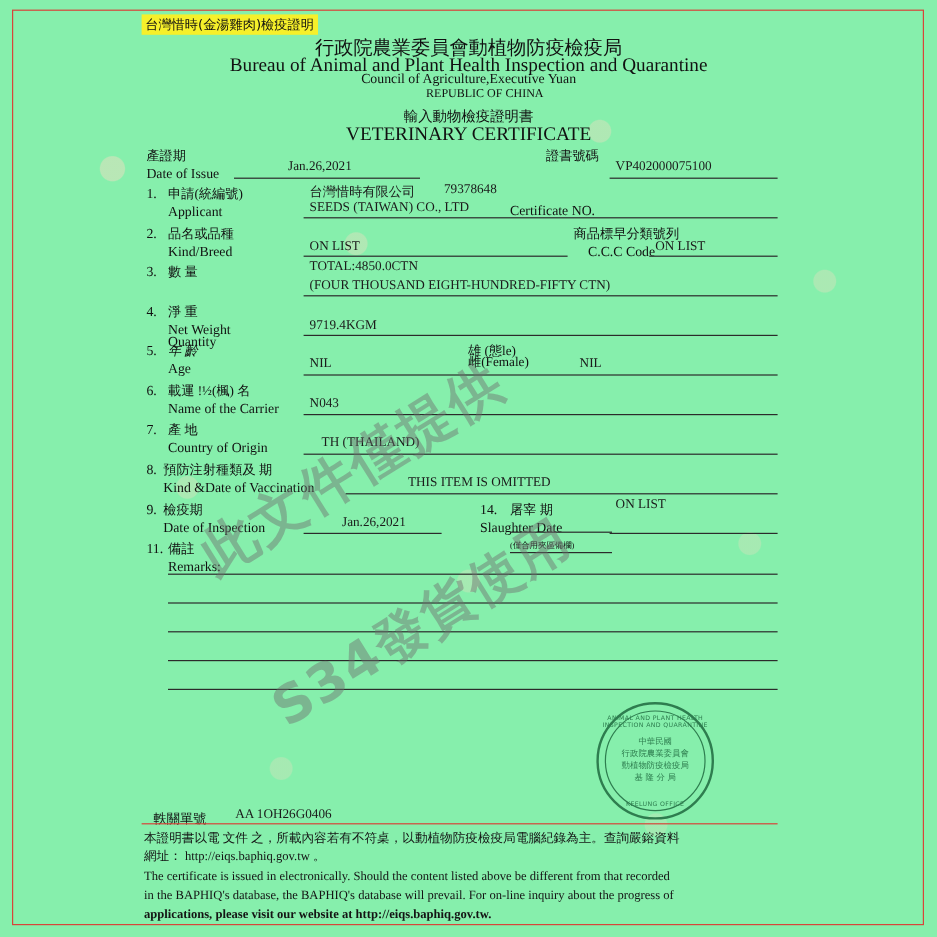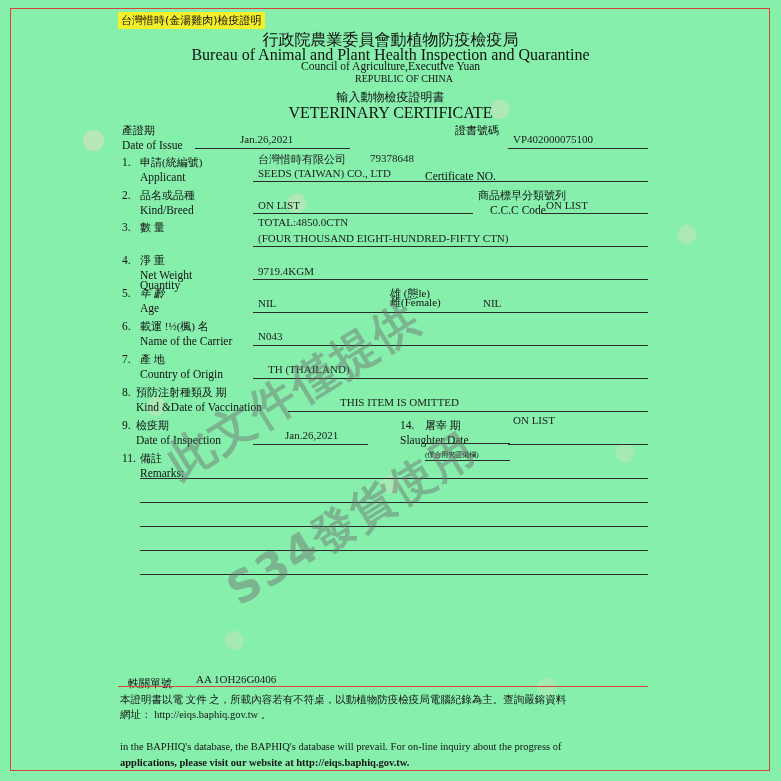--- a/index.html
+++ b/index.html
@@ -205,22 +205,33 @@
 
   <div class="line" style="left:140px;top:478px;width:508px;"></div>
   <div class="line" style="left:140px;top:502px;width:508px;"></div>
   <div class="line" style="left:140px;top:526px;width:508px;"></div>
   <div class="line" style="left:140px;top:550px;width:508px;"></div>
   <div class="line" style="left:140px;top:574px;width:508px;"></div>
 
   <div class="wm wm1">此文件僅提供</div>
   <div class="wm wm2">S34發貨使用</div>
 
+  <div class="seal">
+    <div class="sealarc">ANIMAL AND PLANT HEALTH INSPECTION AND QUARANTINE</div>
+    <div class="sealtxt">
+      <div>中華民國</div>
+      <div>行政院農業委員會</div>
+      <div>動植物防疫檢疫局</div>
+      <div>基 隆 分 局</div>
+    </div>
+    <div class="sealarcb">KEELUNG OFFICE</div>
+  </div>
 
   <div class="row" style="left:128px;top:673px;"><span class="field-label-cn">軼關單號</span></div>
   <div class="val" style="left:196px;top:673px;">AA  1OH26G0406</div>
   <div class="redline" style="top:686px;"></div>
 
   <div class="footer" style="top:692px;"><span class="cn">本證明書以電 文件 之，所載內容若有不符桌，以動植物防疫檢疫局電腦紀錄為主。查詢嚴鎔資料</span></div>
   <div class="footer" style="top:707px;"><span class="cn">網址： http://eiqs.baphiq.gov.tw 。</span></div>
+  <div class="footer" style="top:723px;"><span>The certificate is issued in electronically. Should the content listed above be different from that recorded</span></div>
   <div class="footer" style="top:739px;"><span>in the BAPHIQ's database, the BAPHIQ's database will prevail. For on-line inquiry about the progress of</span></div>
   <div class="footer" style="top:755px;font-weight:bold;"><span>applications, please visit our website at http://eiqs.baphiq.gov.tw.</span></div>
 </div>
 
 </body></html>

